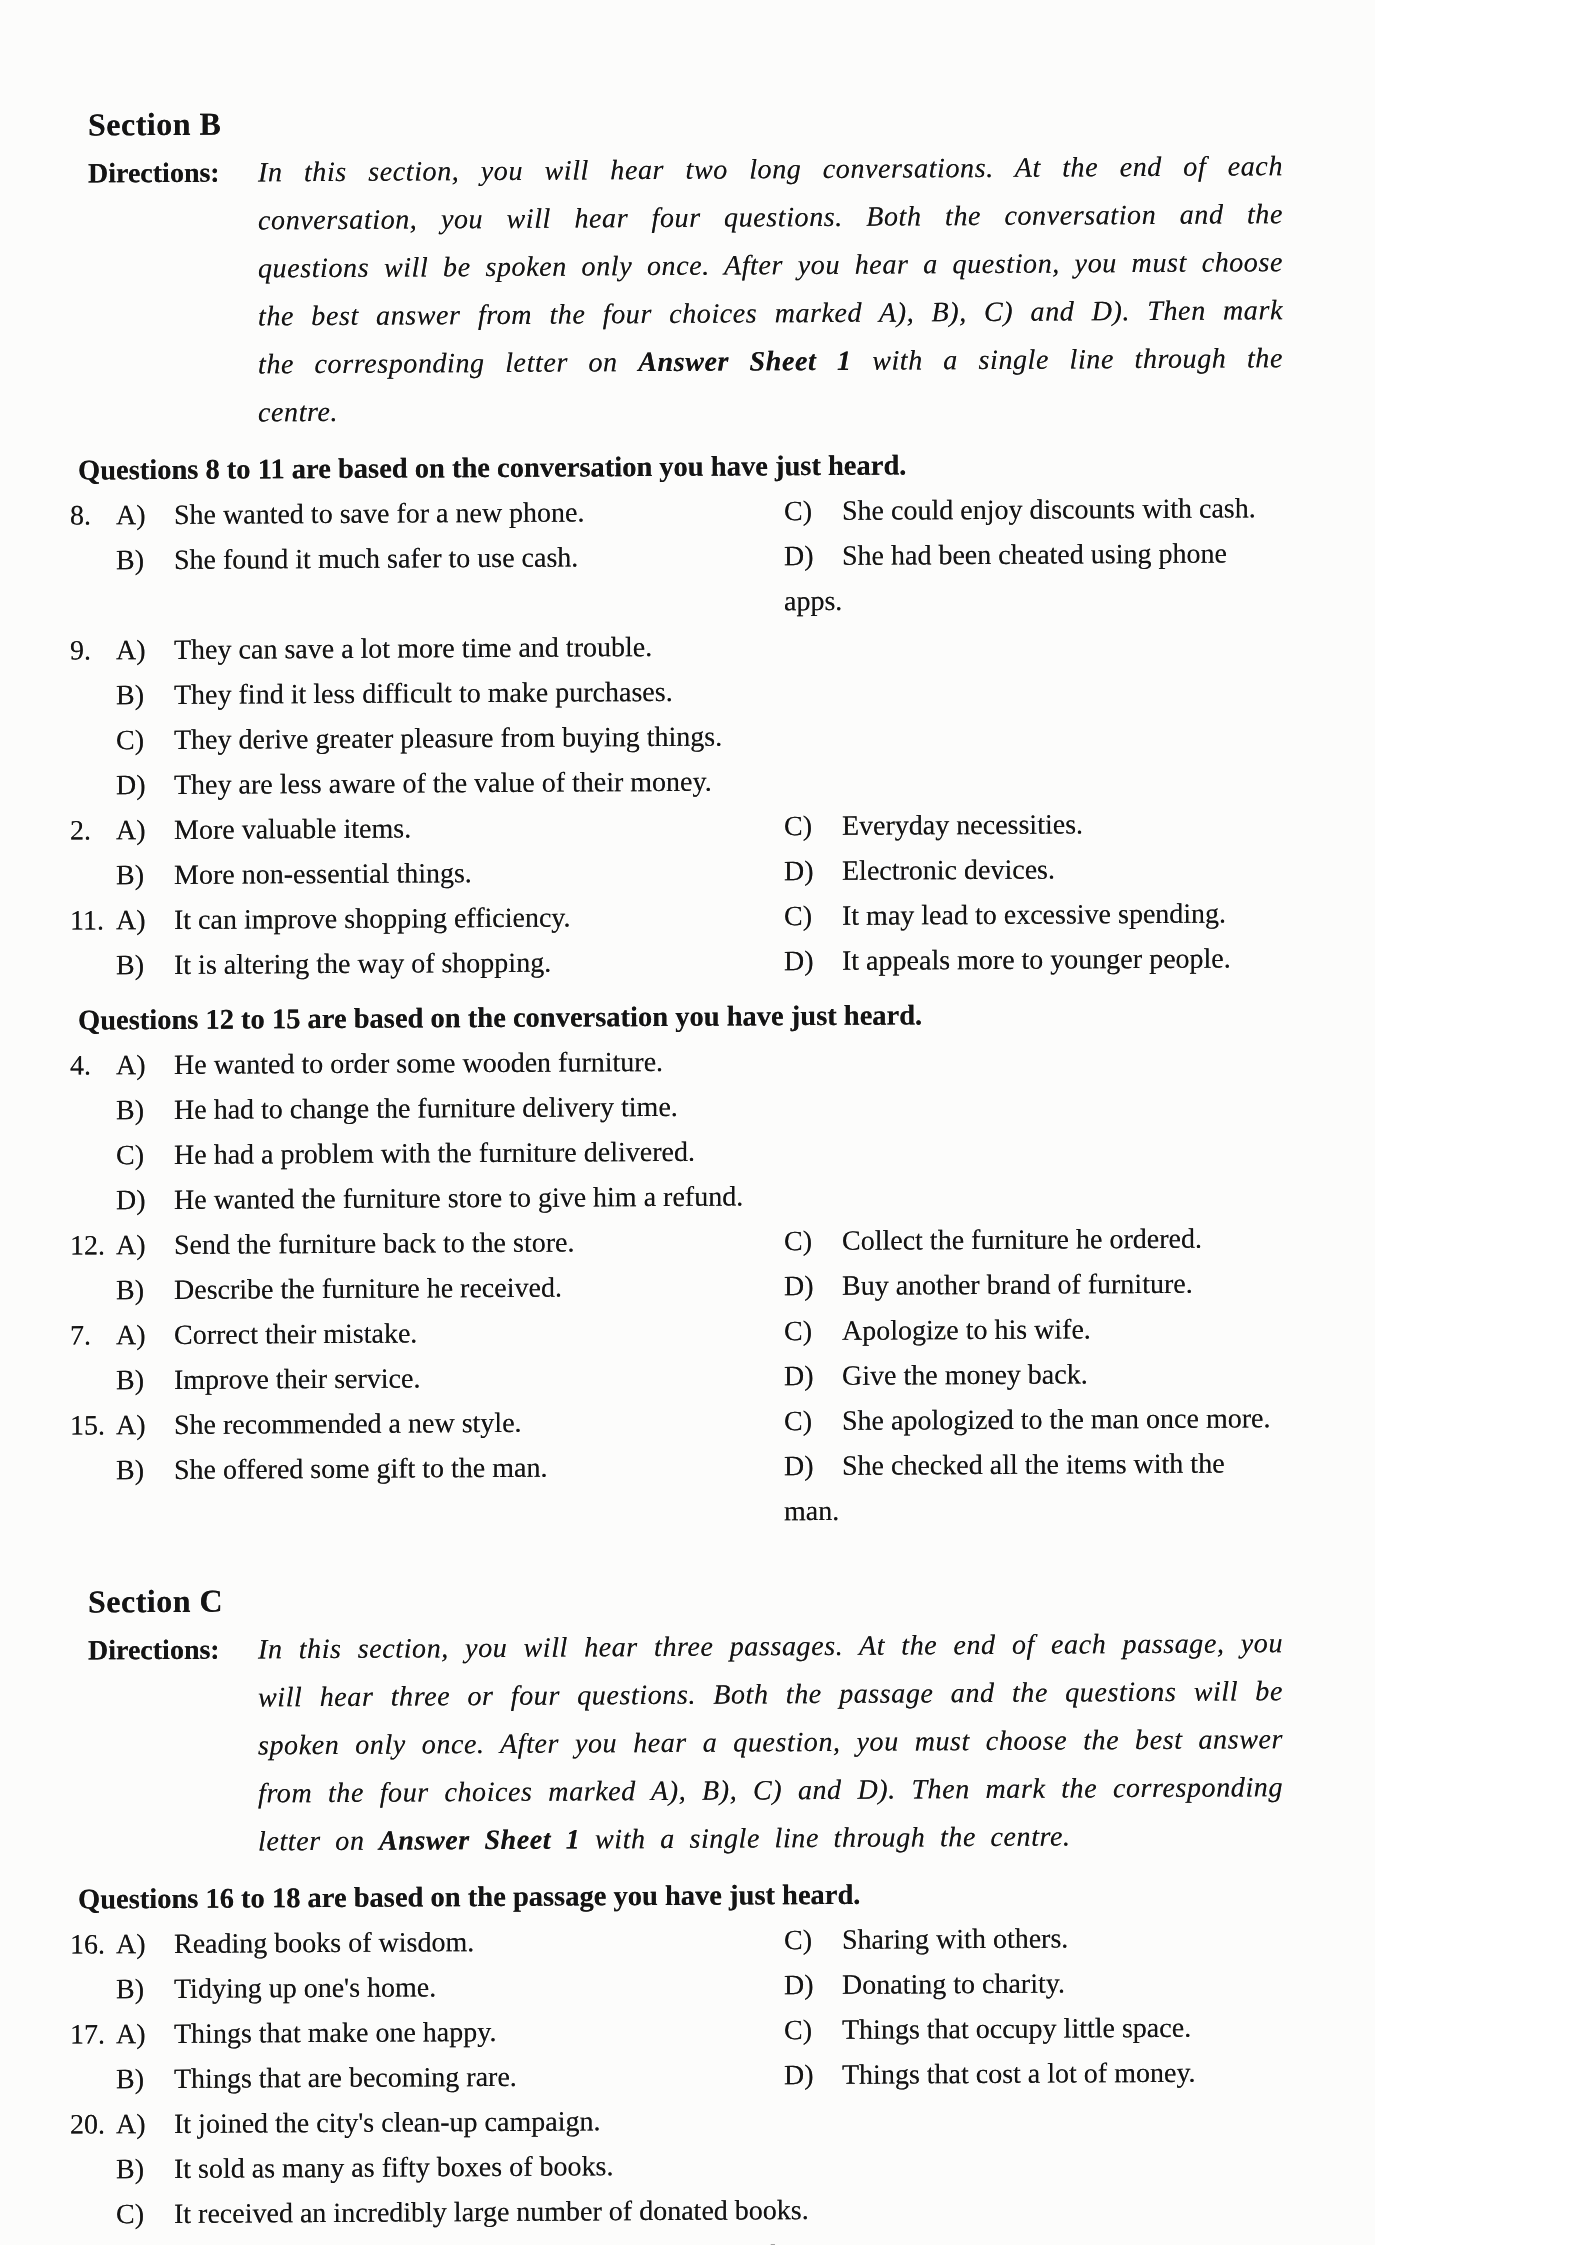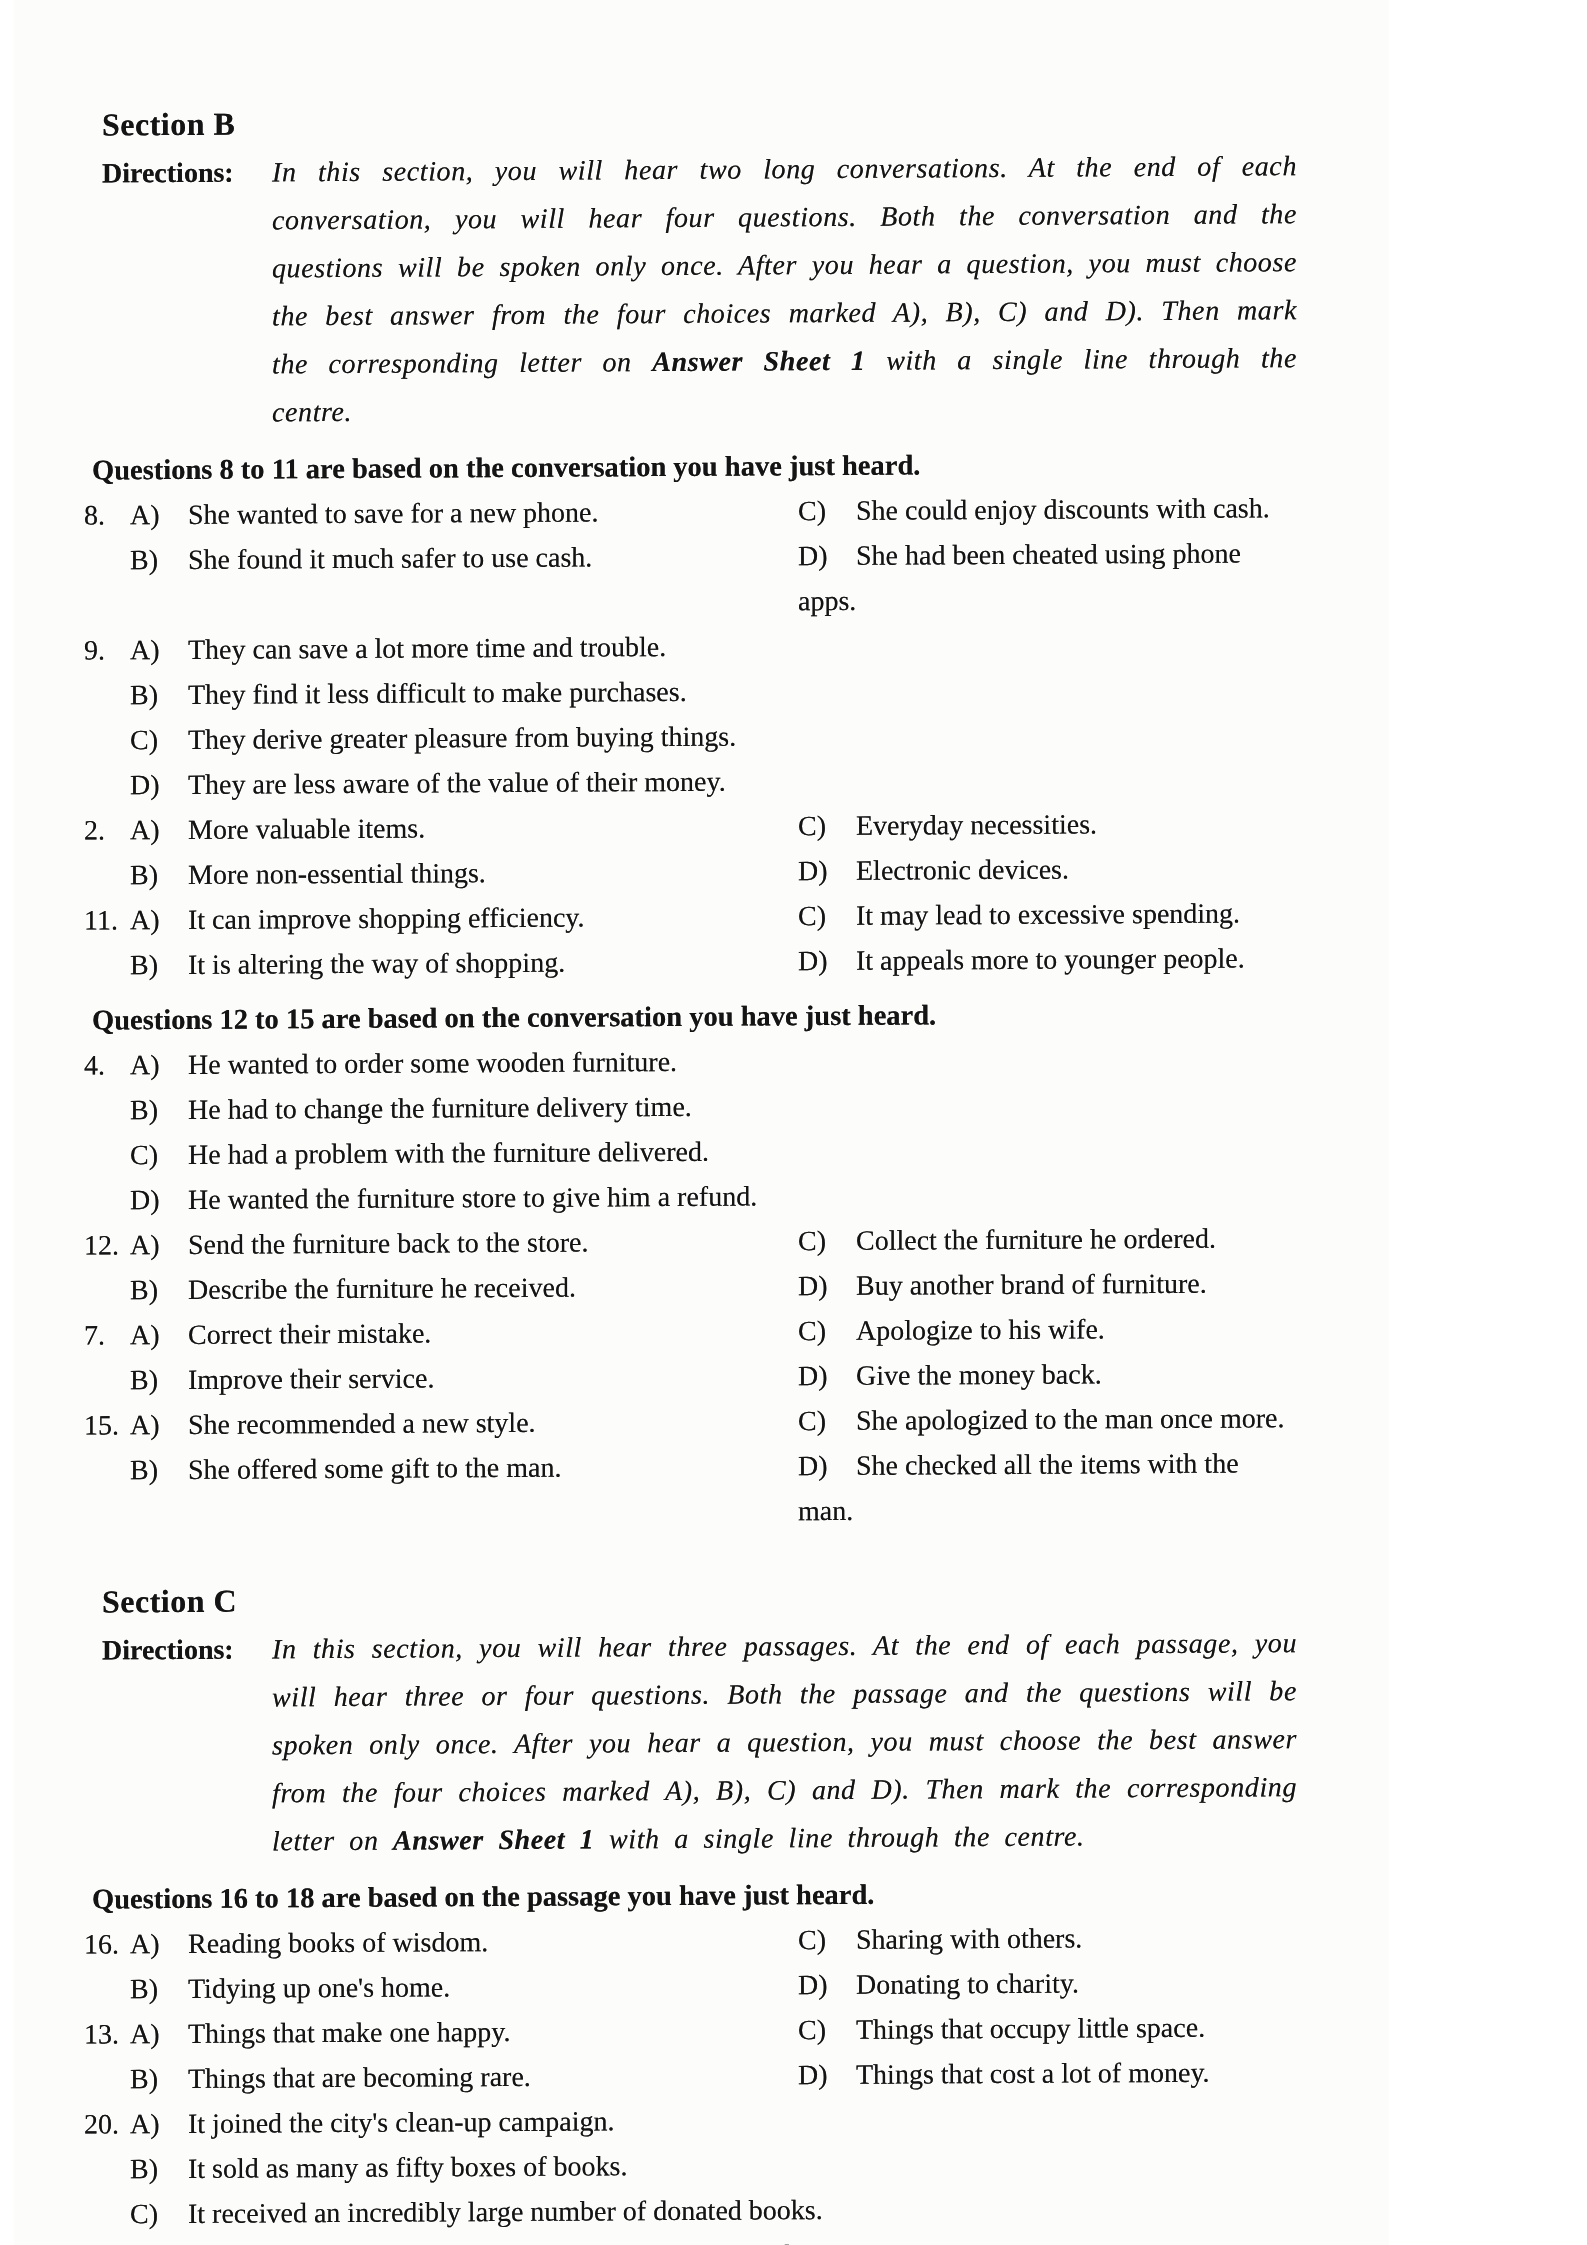--- a/index.html
+++ b/index.html
@@ -8,21 +8,20 @@
     background: #ffffff;
   }
   .page {
     position: relative;
     width: 1375px;
     height: 2245px;
     background: #fcfcfb;
     overflow: hidden;
     font-family: "Liberation Serif", serif;
     color: #141414;
-    margin-left: 14px;
   }
   .skew {
     transform: skewY(-0.35deg);
     transform-origin: 0 0;
   }
   .content {
     padding: 103px 92px 0 70px;
     text-shadow: 0 0 0.5px rgba(0,0,0,0.65);
   }
   .section-title {
@@ -235,21 +234,21 @@
             <span class="opt"><span class="opt-label">C)</span><span class="opt-text">Sharing with others.</span></span>
           </div>
           <div class="q-row two">
             <span class="q-num"></span>
             <span class="opt"><span class="opt-label">B)</span><span class="opt-text">Tidying up one's home.</span></span>
             <span class="opt"><span class="opt-label">D)</span><span class="opt-text">Donating to charity.</span></span>
           </div>
         </div>
         <div class="question">
           <div class="q-row two">
-            <span class="q-num">13.</span>
+            <span class="q-num">17.</span>
             <span class="opt"><span class="opt-label">A)</span><span class="opt-text">Things that make one happy.</span></span>
             <span class="opt"><span class="opt-label">C)</span><span class="opt-text">Things that occupy little space.</span></span>
           </div>
           <div class="q-row two">
             <span class="q-num"></span>
             <span class="opt"><span class="opt-label">B)</span><span class="opt-text">Things that are becoming rare.</span></span>
             <span class="opt"><span class="opt-label">D)</span><span class="opt-text">Things that cost a lot of money.</span></span>
           </div>
         </div>
         <div class="question">

